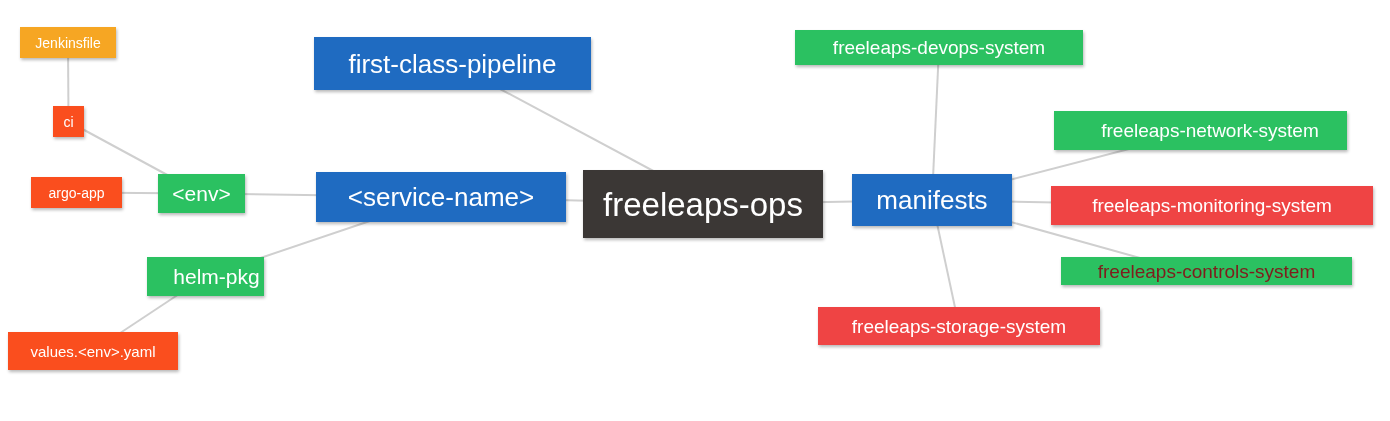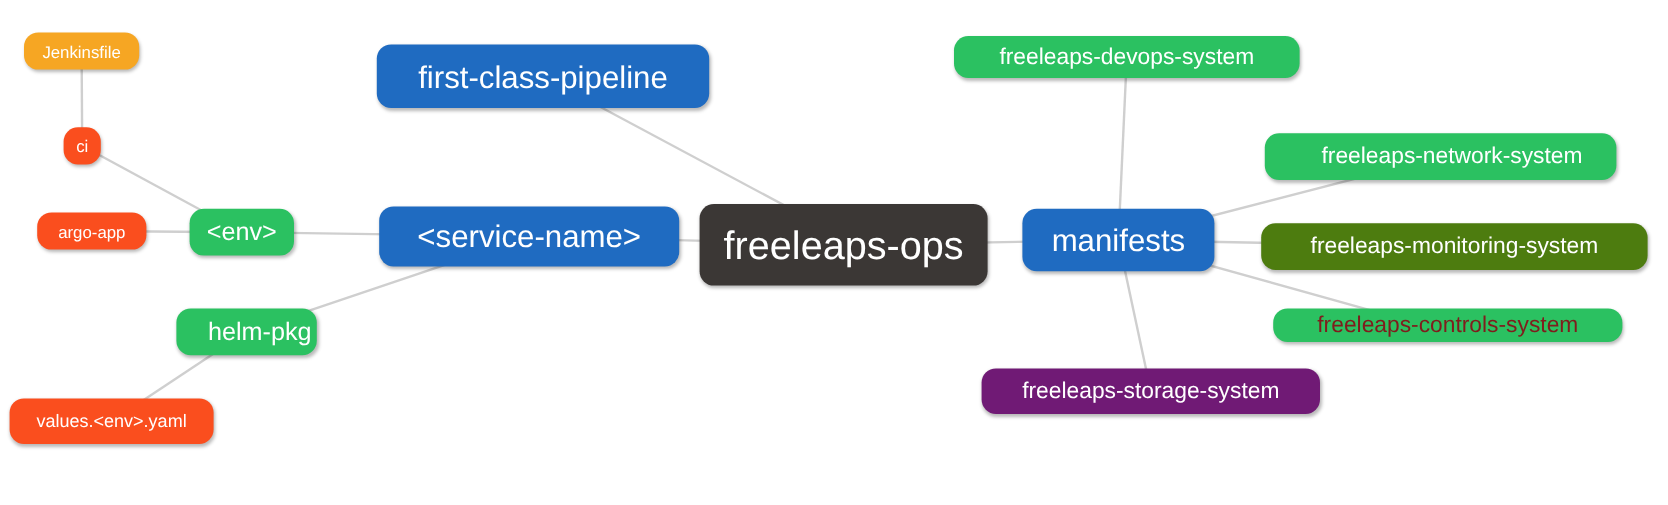--- a/index.html
+++ b/index.html
@@ -21,21 +21,21 @@
     top: 0;
     width: 1390px;
     height: 421px;
   }
   .node {
     position: absolute;
     display: flex;
     align-items: center;
     justify-content: center;
     color: #ffffff;
-    border-radius: 12px;
+    border-radius: 0;
     box-shadow: 1px 2px 3px rgba(0,0,0,0.28);
     white-space: nowrap;
     box-sizing: border-box;
     padding: 0 10px;
     cursor: default;
     line-height: 1;
   }
 </style>
 </head>
 <body>
@@ -62,16 +62,16 @@
     <div class="node" style="left: 31px; top: 177px; width: 91px; height: 31px; font-size: 14px; background: rgb(250, 78, 30); color: rgb(255, 255, 255);">argo-app</div>
     <div class="node" style="left: 158px; top: 174px; width: 87px; height: 39px; font-size: 21px; background: rgb(43, 193, 97); color: rgb(255, 255, 255);">&lt;env&gt;</div>
     <div class="node" style="left: 147px; top: 257px; width: 117px; height: 39px; font-size: 21px; background: rgb(43, 193, 97); color: rgb(255, 255, 255); padding-left: 32px;">helm-pkg</div>
     <div class="node" style="left: 8px; top: 332px; width: 170px; height: 38px; font-size: 15px; background: rgb(250, 78, 30); color: rgb(255, 255, 255);">values.&lt;env&gt;.yaml</div>
     <div class="node" style="left: 314px; top: 37px; width: 277px; height: 53px; font-size: 26px; background: rgb(31, 107, 193); color: rgb(255, 255, 255);">first-class-pipeline</div>
     <div class="node" style="left: 316px; top: 172px; width: 250px; height: 50px; font-size: 26px; background: rgb(31, 107, 193); color: rgb(255, 255, 255);">&lt;service-name&gt;</div>
     <div class="node" style="left: 583px; top: 170px; width: 240px; height: 68px; font-size: 33px; background: rgb(59, 55, 53); color: rgb(255, 255, 255);">freeleaps-ops</div>
     <div class="node" style="left: 852px; top: 174px; width: 160px; height: 52px; font-size: 26px; background: rgb(31, 107, 193); color: rgb(255, 255, 255);">manifests</div>
     <div class="node" style="left: 795px; top: 30px; width: 288px; height: 35px; font-size: 19px; background: rgb(43, 193, 97); color: rgb(255, 255, 255);">freeleaps-devops-system</div>
     <div class="node" style="left: 1054px; top: 111px; width: 293px; height: 39px; font-size: 19px; background: rgb(43, 193, 97); color: rgb(255, 255, 255); padding-left: 29px;">freeleaps-network-system</div>
-    <div class="node" style="left: 1051px; top: 186px; width: 322px; height: 39px; font-size: 19px; background: #4d7c0f; color: rgb(255, 255, 255);">freeleaps-monitoring-system</div>
+    <div class="node" style="left: 1051px; top: 186px; width: 322px; height: 39px; font-size: 19px; background: #ef4444; color: rgb(255, 255, 255);">freeleaps-monitoring-system</div>
     <div class="node" style="left: 1061px; top: 257px; width: 291px; height: 28px; font-size: 19px; background: rgb(43, 193, 97); color: #7f1d1d;">freeleaps-controls-system</div>
-    <div class="node" style="left: 818px; top: 307px; width: 282px; height: 38px; font-size: 19px; background: #701a75; color: rgb(255, 255, 255);">freeleaps-storage-system</div>
+    <div class="node" style="left: 818px; top: 307px; width: 282px; height: 38px; font-size: 19px; background: #ef4444; color: rgb(255, 255, 255);">freeleaps-storage-system</div>
   </div>
 
 </body></html>

